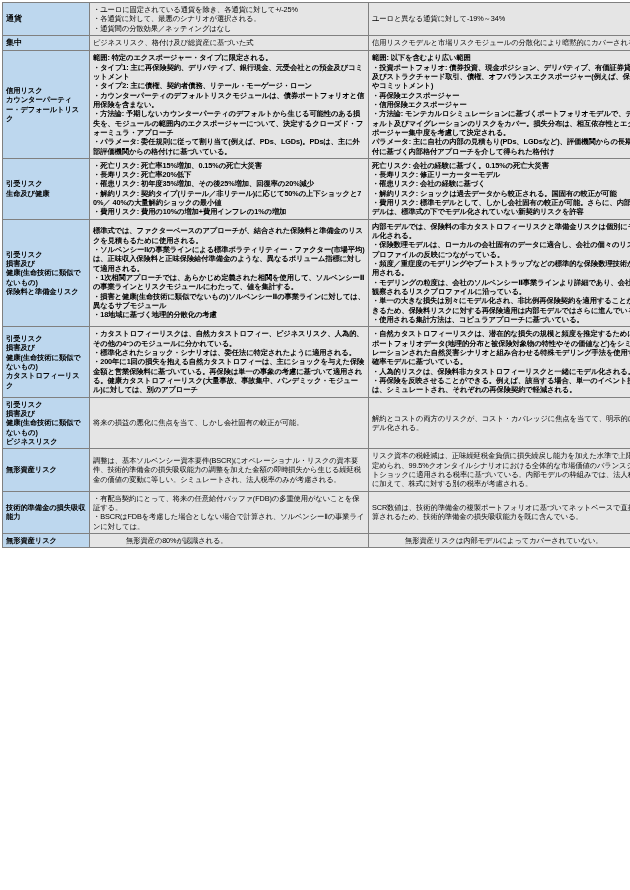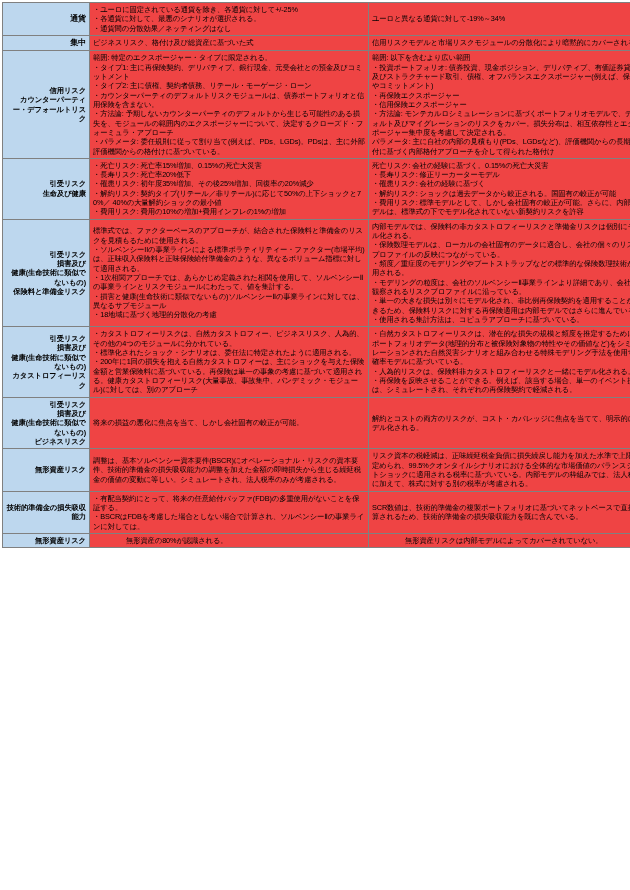--- a/index.html
+++ b/index.html
@@ -33,35 +33,35 @@
     padding: 2px 3px 2px 3px;
     font-size: 7.3px;
     line-height: 1.28;
     letter-spacing: -0.1px;
     word-break: break-all;
     overflow-wrap: anywhere;
   }
   td.cat {
     width: 80px;
     background: #bdd7ee;
-    text-align: right;
+    text-align: left;
     font-weight: bold;
     font-size: 7.6px;
     line-height: 1.35;
     padding: 3px 1px;
     white-space: pre-line;
   }
   td.std, td.imr {
-    background: #ef4444;
+    background: #e5e5e5;
     vertical-align: middle;
     white-space: pre-line;
   }
   td.std { width: 272px; }
   td.imr { width: 272px; }
-  .vtop { vertical-align: top; }
+  .vtop { vertical-align: top; font-weight: bold; }
   tr.r-currency td.cat,
   tr.r-concentration td.cat { font-size: 8px; }
   tr.r-intangible td.std,
   tr.r-intangible td.imr { vertical-align: middle; padding-left: 36px; }
 </style>
 </head>
 <body>
 
 <div class="sheet">
   <table class="risk-table">

